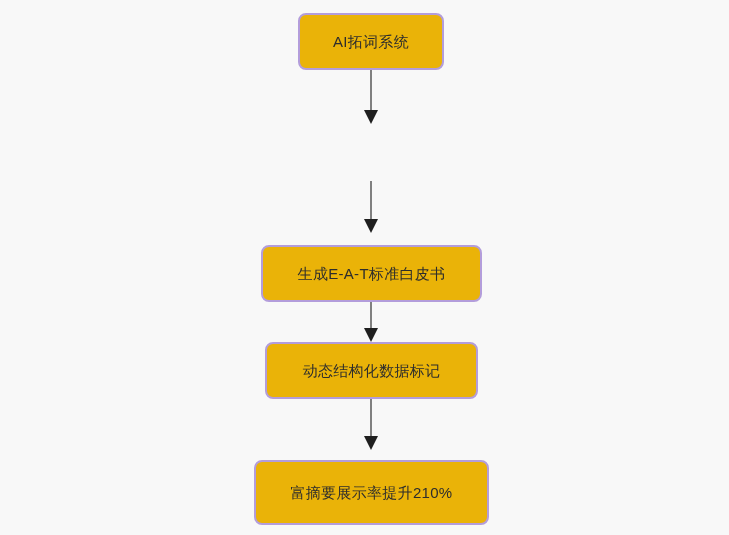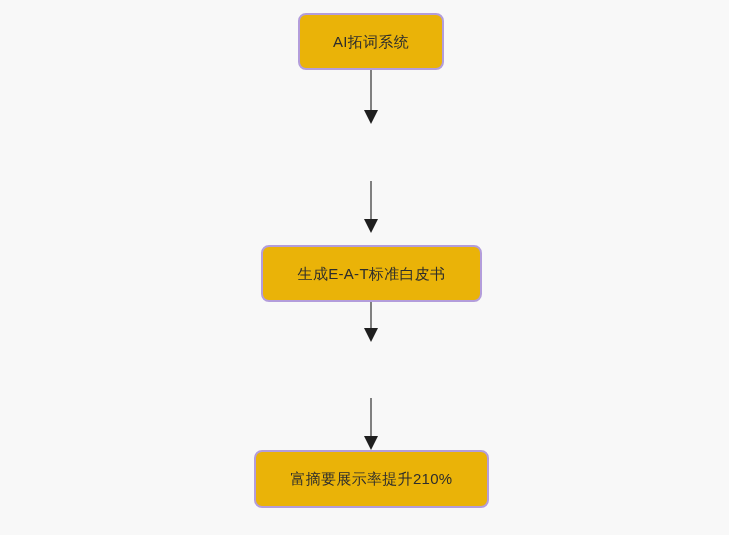--- a/index.html
+++ b/index.html
@@ -82,18 +82,21 @@
 
   <div class="node" style="left:298px; top:13px; width:146px; height:57px;">
     <span class="node-label">AI拓词系统</span>
   </div>
 
 
   <div class="node" style="left:261px; top:233px; width:221px; height:57px;margin-top:12px;">
     <span class="node-label">生成E-A-T标准白皮书</span>
   </div>
 
+  <div class="node" style="left:265px; top:342px; width:213px; height:57px;">
+    <span class="node-label">动态结构化数据标记</span>
+  </div>
 
-  <div class="node" style="left:254px; top:450px; width:235px; height:58px;text-align:right;">
+  <div class="node" style="left:254px; top:460px; width:235px; height:65px;text-align:right;">
     <span class="node-label">富摘要展示率提升210%</span>
   </div>
 
 </div>
 
 </body></html>

